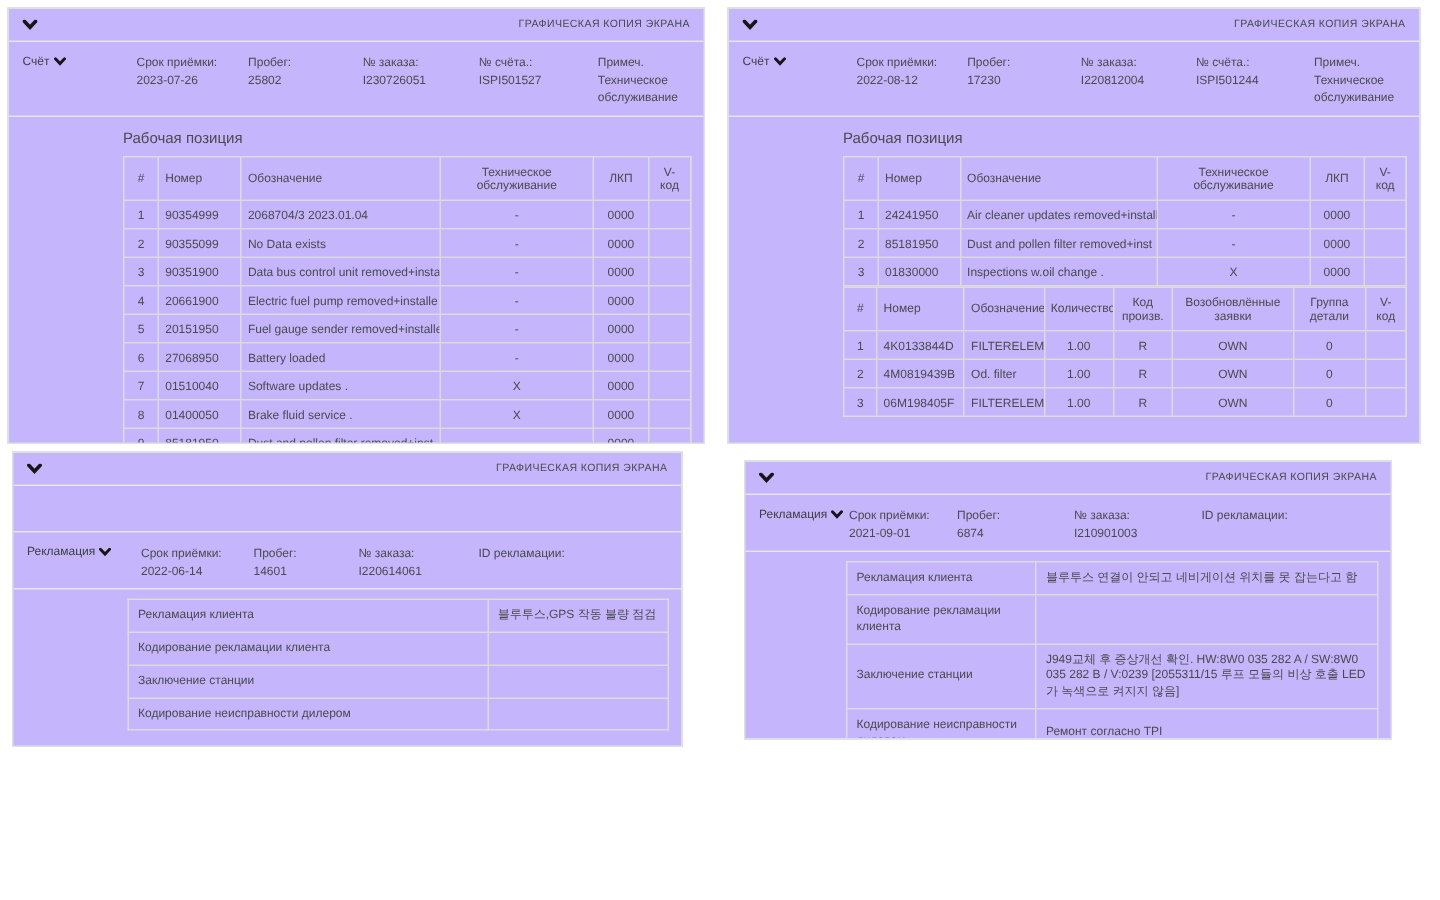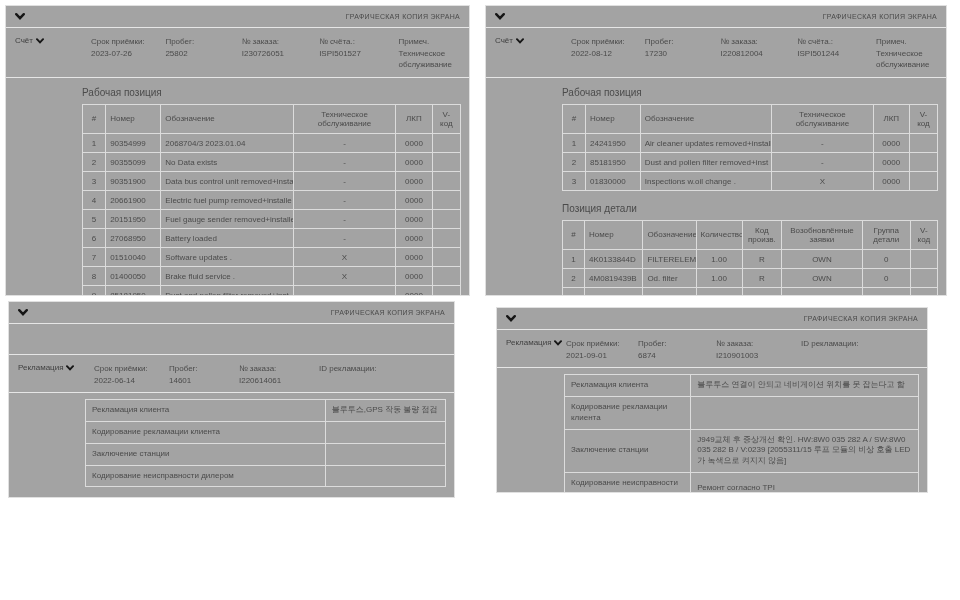--- a/index.html
+++ b/index.html
@@ -1,21 +1,21 @@
 <!DOCTYPE html>
 <html><head>
 <meta charset="utf-8">
 <style>
   html,body{margin:0;padding:0;}
   body{
     width:960px;height:600px;position:relative;background:#ffffff;
     font-family:"Liberation Sans", sans-serif;color:#454545;
   }
   .panel{
-    position:absolute;background:#a3a3a3;border:1px solid #e0e0e0;
+    position:absolute;background:#c4b5fd;border:1px solid #e0e0e0;
     box-sizing:border-box;overflow:hidden;
   }
   
   .topbar{
     display:flex;align-items:center;justify-content:space-between;
     height:22px;padding:0 9px;border-bottom:1px solid #e6e6e6;box-sizing:border-box;
   }
   .topbar-title{font-size:7px;color:#4b4b4b;letter-spacing:.3px;}
   .chev{display:inline-flex;align-items:center;}
   .chev svg{display:block;}
@@ -296,21 +296,20 @@
             <td>3</td>
             <td>01830000</td>
             <td>Inspections w.oil change .</td>
             <td>X</td>
             <td>0000</td>
             <td></td>
             <td>0</td>
           </tr>
         </tbody>
       </table>
-    <div class="tbl-title tbl-gap">Позиция детали</div>
     <table class="grid parts-table">
         <thead>
           <tr>
             <th>#</th>
             <th>Номер</th>
             <th>Обозначение</th>
             <th>Количество</th>
             <th>Код произв.</th>
             <th>Возобновлённые заявки</th>
             <th>Группа детали</th>

